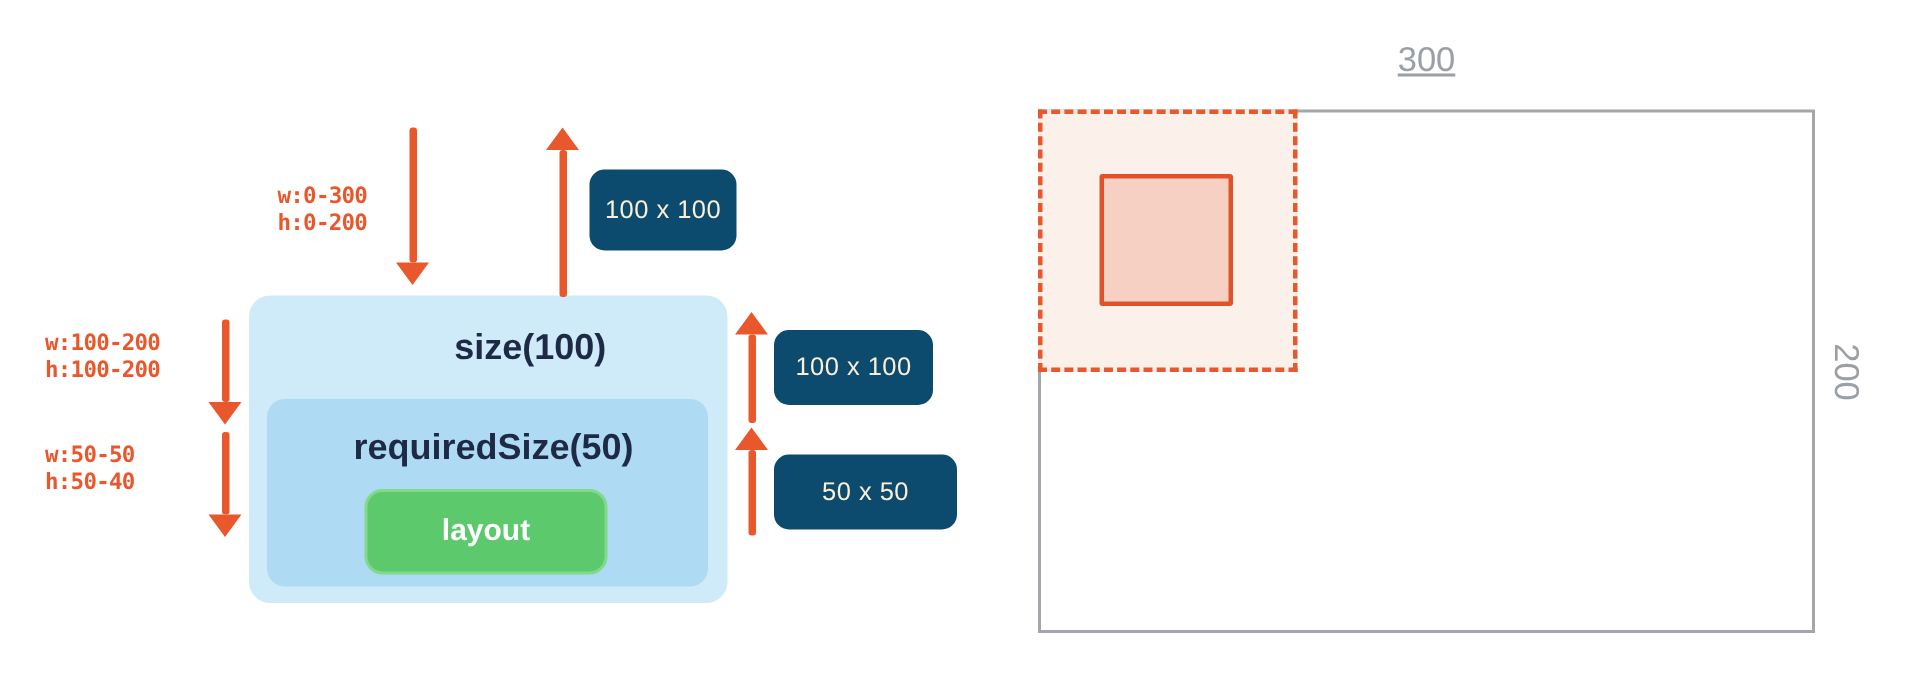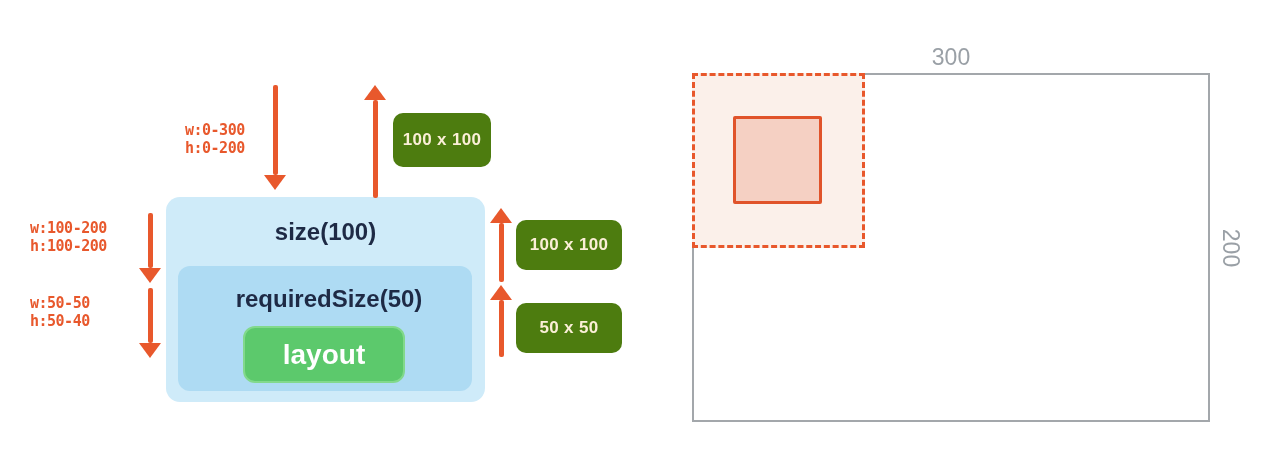--- a/index.html
+++ b/index.html
@@ -11,23 +11,23 @@
   
   .arrow{position:absolute;width:22px;display:flex;flex-direction:column;align-items:center;}
   .arrow i{display:block;}
   .arrow .shaft{width:5px;flex:1 1 auto;background:#E8582C;border-radius:2px;}
   .arrow .head{width:0;height:0;flex:0 0 auto;}
   .arrow.down .head{border-left:11px solid transparent;border-right:11px solid transparent;border-top:15px solid #E8582C;}
   .arrow.up .head{border-left:11px solid transparent;border-right:11px solid transparent;border-bottom:15px solid #E8582C;}
 
   
   .badge{
-    position:absolute;background:#4d7c0f;border-radius:10px;
+    position:absolute;background:#0c4a6e;border-radius:10px;
     display:flex;align-items:center;justify-content:center;
-    color:#FBEFD7;font-size:17px;font-weight:700;letter-spacing:.3px;
+    color:#FBEFD7;font-size:17px;font-weight:400;letter-spacing:.3px;
   }
 
   
   .mono-label{
     position:absolute;color:#E8582C;
     font-family:"DejaVu Sans Mono","Liberation Mono",monospace;
     font-weight:700;font-size:15px;line-height:18px;letter-spacing:-0.5px;white-space:nowrap;text-align:right;
   }
   .mono-label span{display:block;}
 
@@ -41,21 +41,21 @@
     background:#AEDBF3;border-radius:12px;
   }
   .box-label{
     position:absolute;text-align:center;color:#1E2A45;
     font-size:24px;font-weight:700;
   }
   .layout-box{
     position:absolute;left:243px;top:326px;width:162px;height:57px;box-sizing:border-box;
     background:#5CC96C;border:2px solid #82D98C;border-radius:12px;
     display:flex;align-items:center;justify-content:center;
-    color:#ffffff;font-size:28px;font-weight:700;
+    color:#ffffff;font-size:20px;font-weight:700;
   }
 
   
   .parent-rect{
     position:absolute;left:692px;top:73px;width:518px;height:349px;box-sizing:border-box;
     border:2px solid #A3A7AB;background:#ffffff;
   }
   .dim-label{
     position:absolute;color:#9AA0A6;font-size:23px;font-weight:400;text-align:center;
   }
@@ -71,21 +71,21 @@
 </style>
 </head>
 <body>
 
 <div class="stage">
 
   <div>
 
     <div class="size-box"></div>
     <div class="required-box"></div>
-    <div class="box-label" style="left:166px;top:218px;width:319px;">size(100)</div>
+    <div class="box-label" style="left:166px;top:218px;width:319px;padding-left:28px;">size(100)</div>
     <div class="box-label" style="left:178px;top:285px;width:302px;">requiredSize(50)</div>
     <div class="layout-box">
       <span>layout</span>
     </div>
 
     <div class="mono-label" style="left:185px;top:121px;">
       <span>w:0-300</span>
       <span>h:0-200</span>
     </div>
     <div class="arrow down" style="left:264px;top:85px;height:105px;">
@@ -120,28 +120,28 @@
     <div class="arrow up" style="left:490px;top:208px;height:74px;">
         <i class="head"></i>
         <i class="shaft"></i>
       </div>
     <div class="badge" style="left:516px;top:220px;width:106px;height:50px;">100 x 100</div>
 
     <div class="arrow up" style="left:490px;top:285px;height:72px;">
         <i class="head"></i>
         <i class="shaft"></i>
       </div>
-    <div class="badge" style="left:516px;top:303px;width:106px;height:50px;">50 x 50</div>
+    <div class="badge" style="left:516px;top:303px;width:122px;height:50px;">50 x 50</div>
   </div>
 
   <div>
 
     <div class="parent-rect"></div>
 
-    <div class="dim-label" style="left:692px;top:44px;width:518px;">300</div>
+    <div class="dim-label" style="left:692px;top:26px;width:518px;text-decoration:underline;">300</div>
 
     <div class="dim-label rot" style="left:1201px;top:235px;width:60px;height:26px;">200</div>
 
     <div class="dashed-region"></div>
 
     <div class="measured-box"></div>
   </div>
 
 </div>
 

